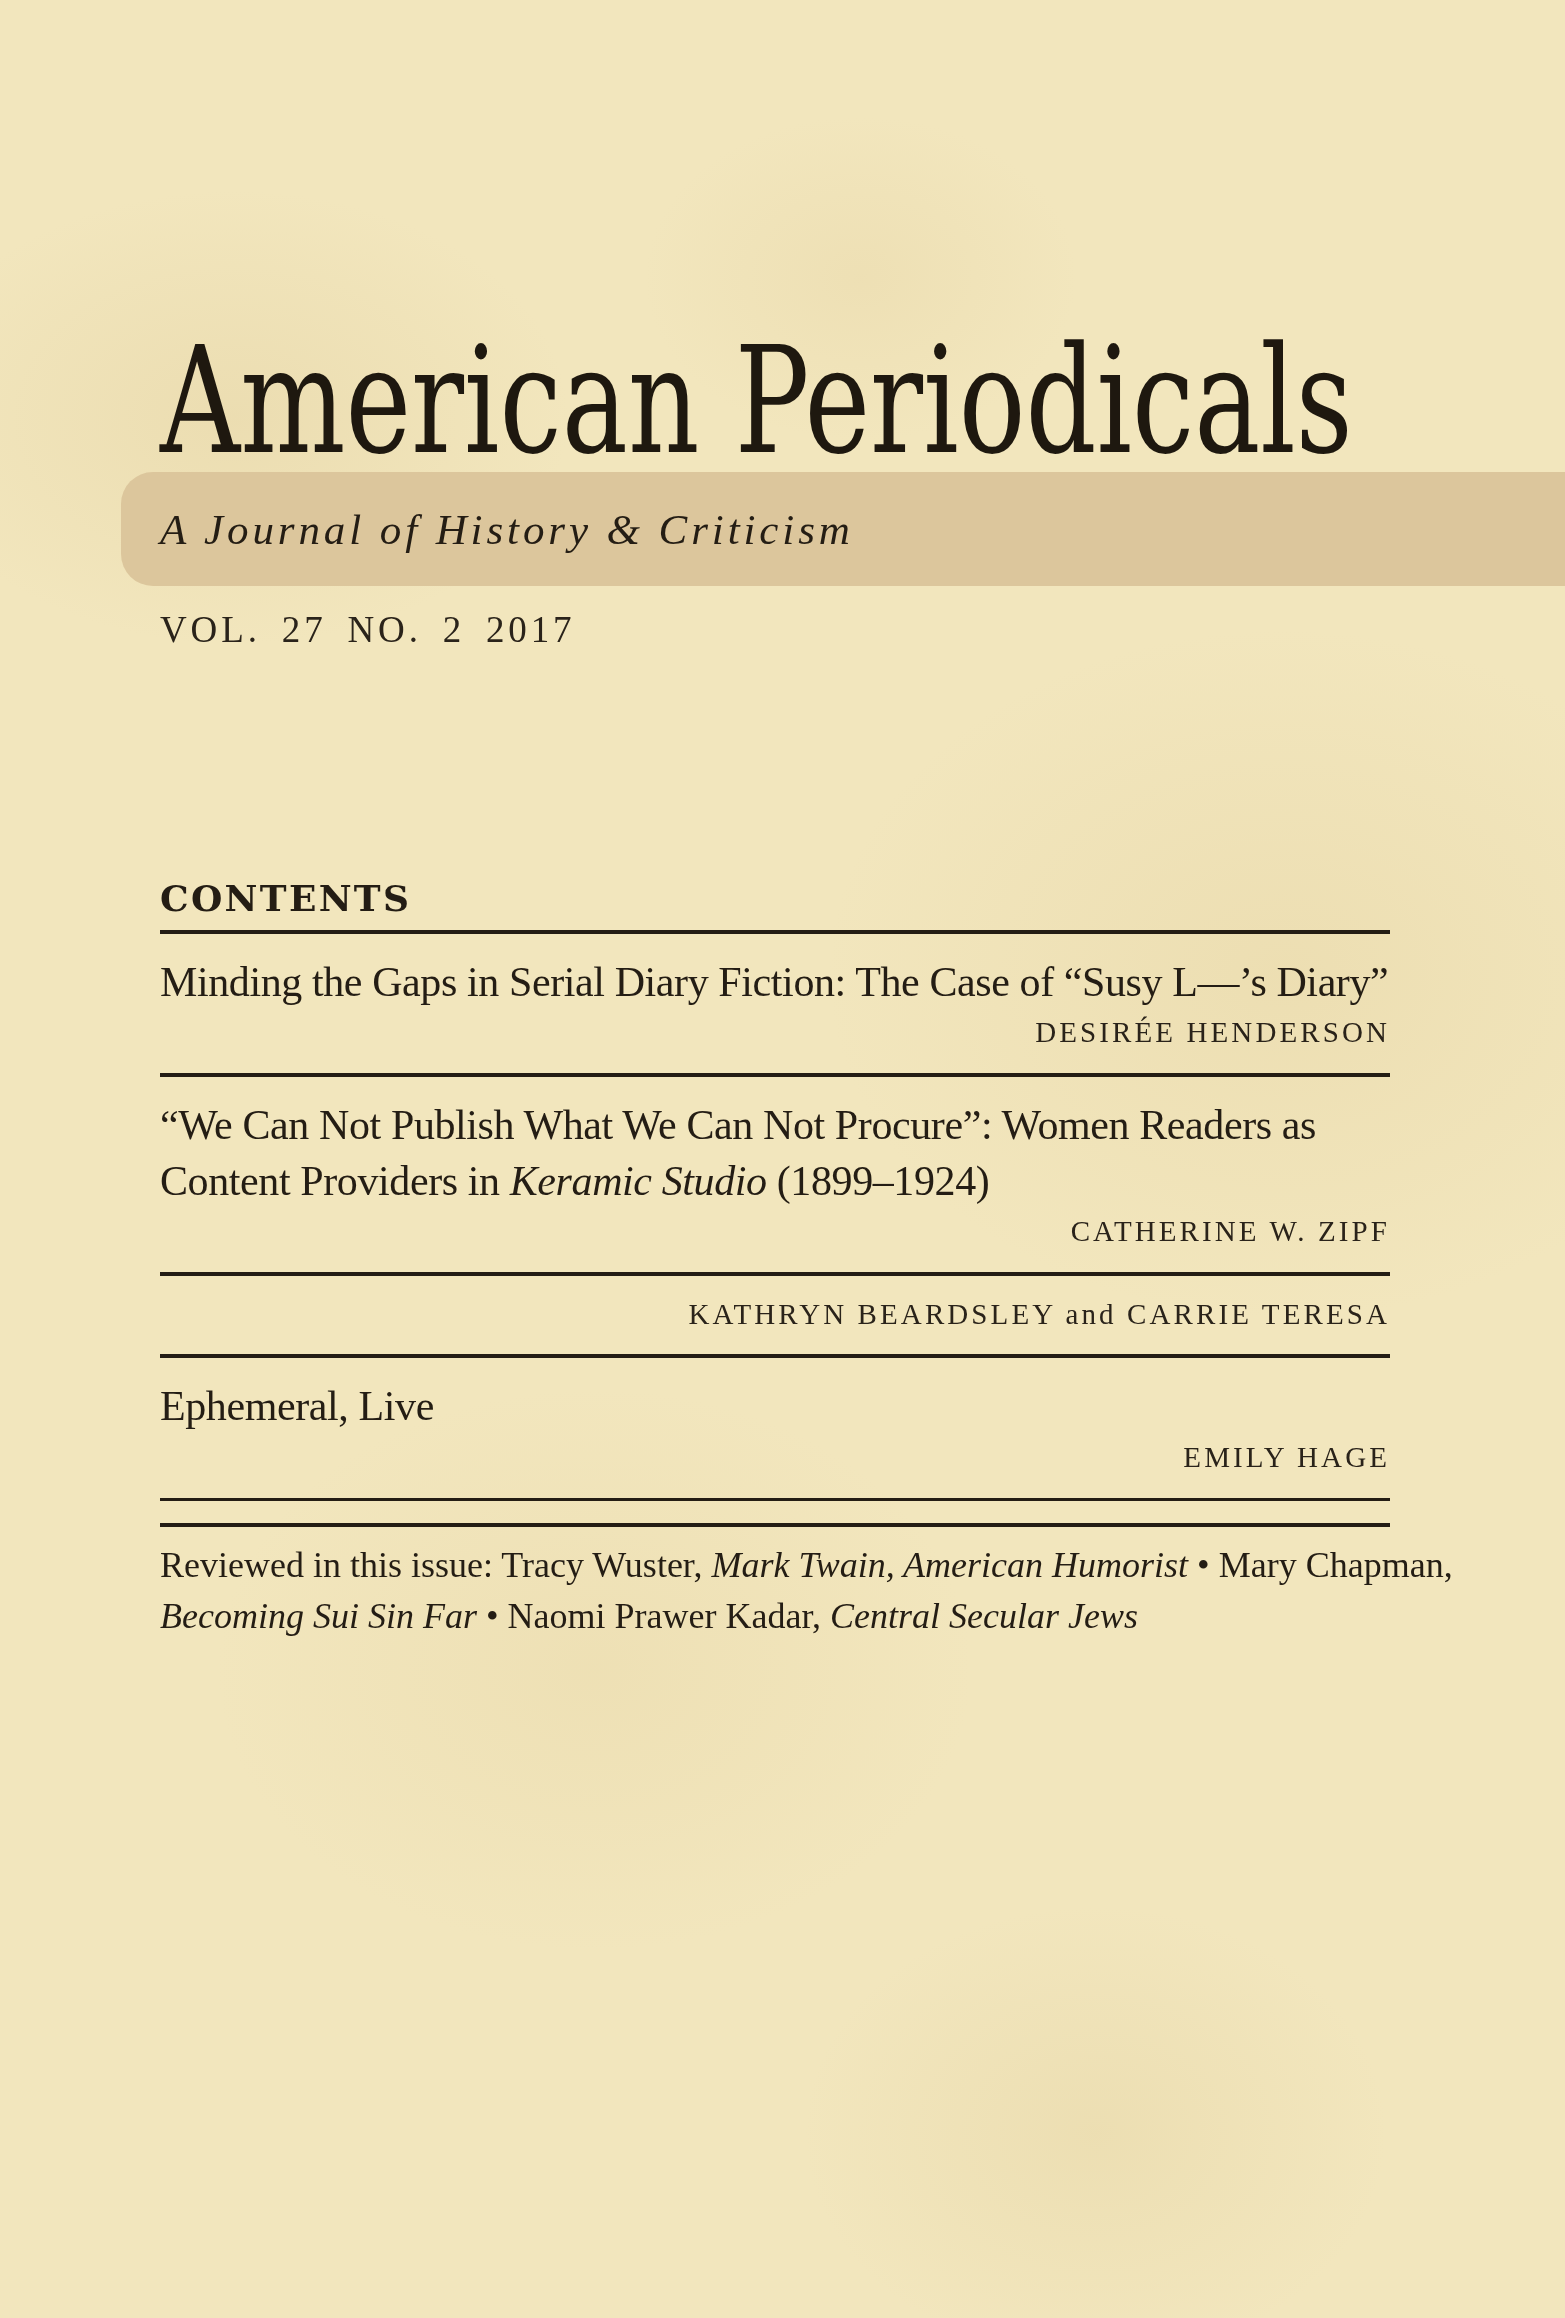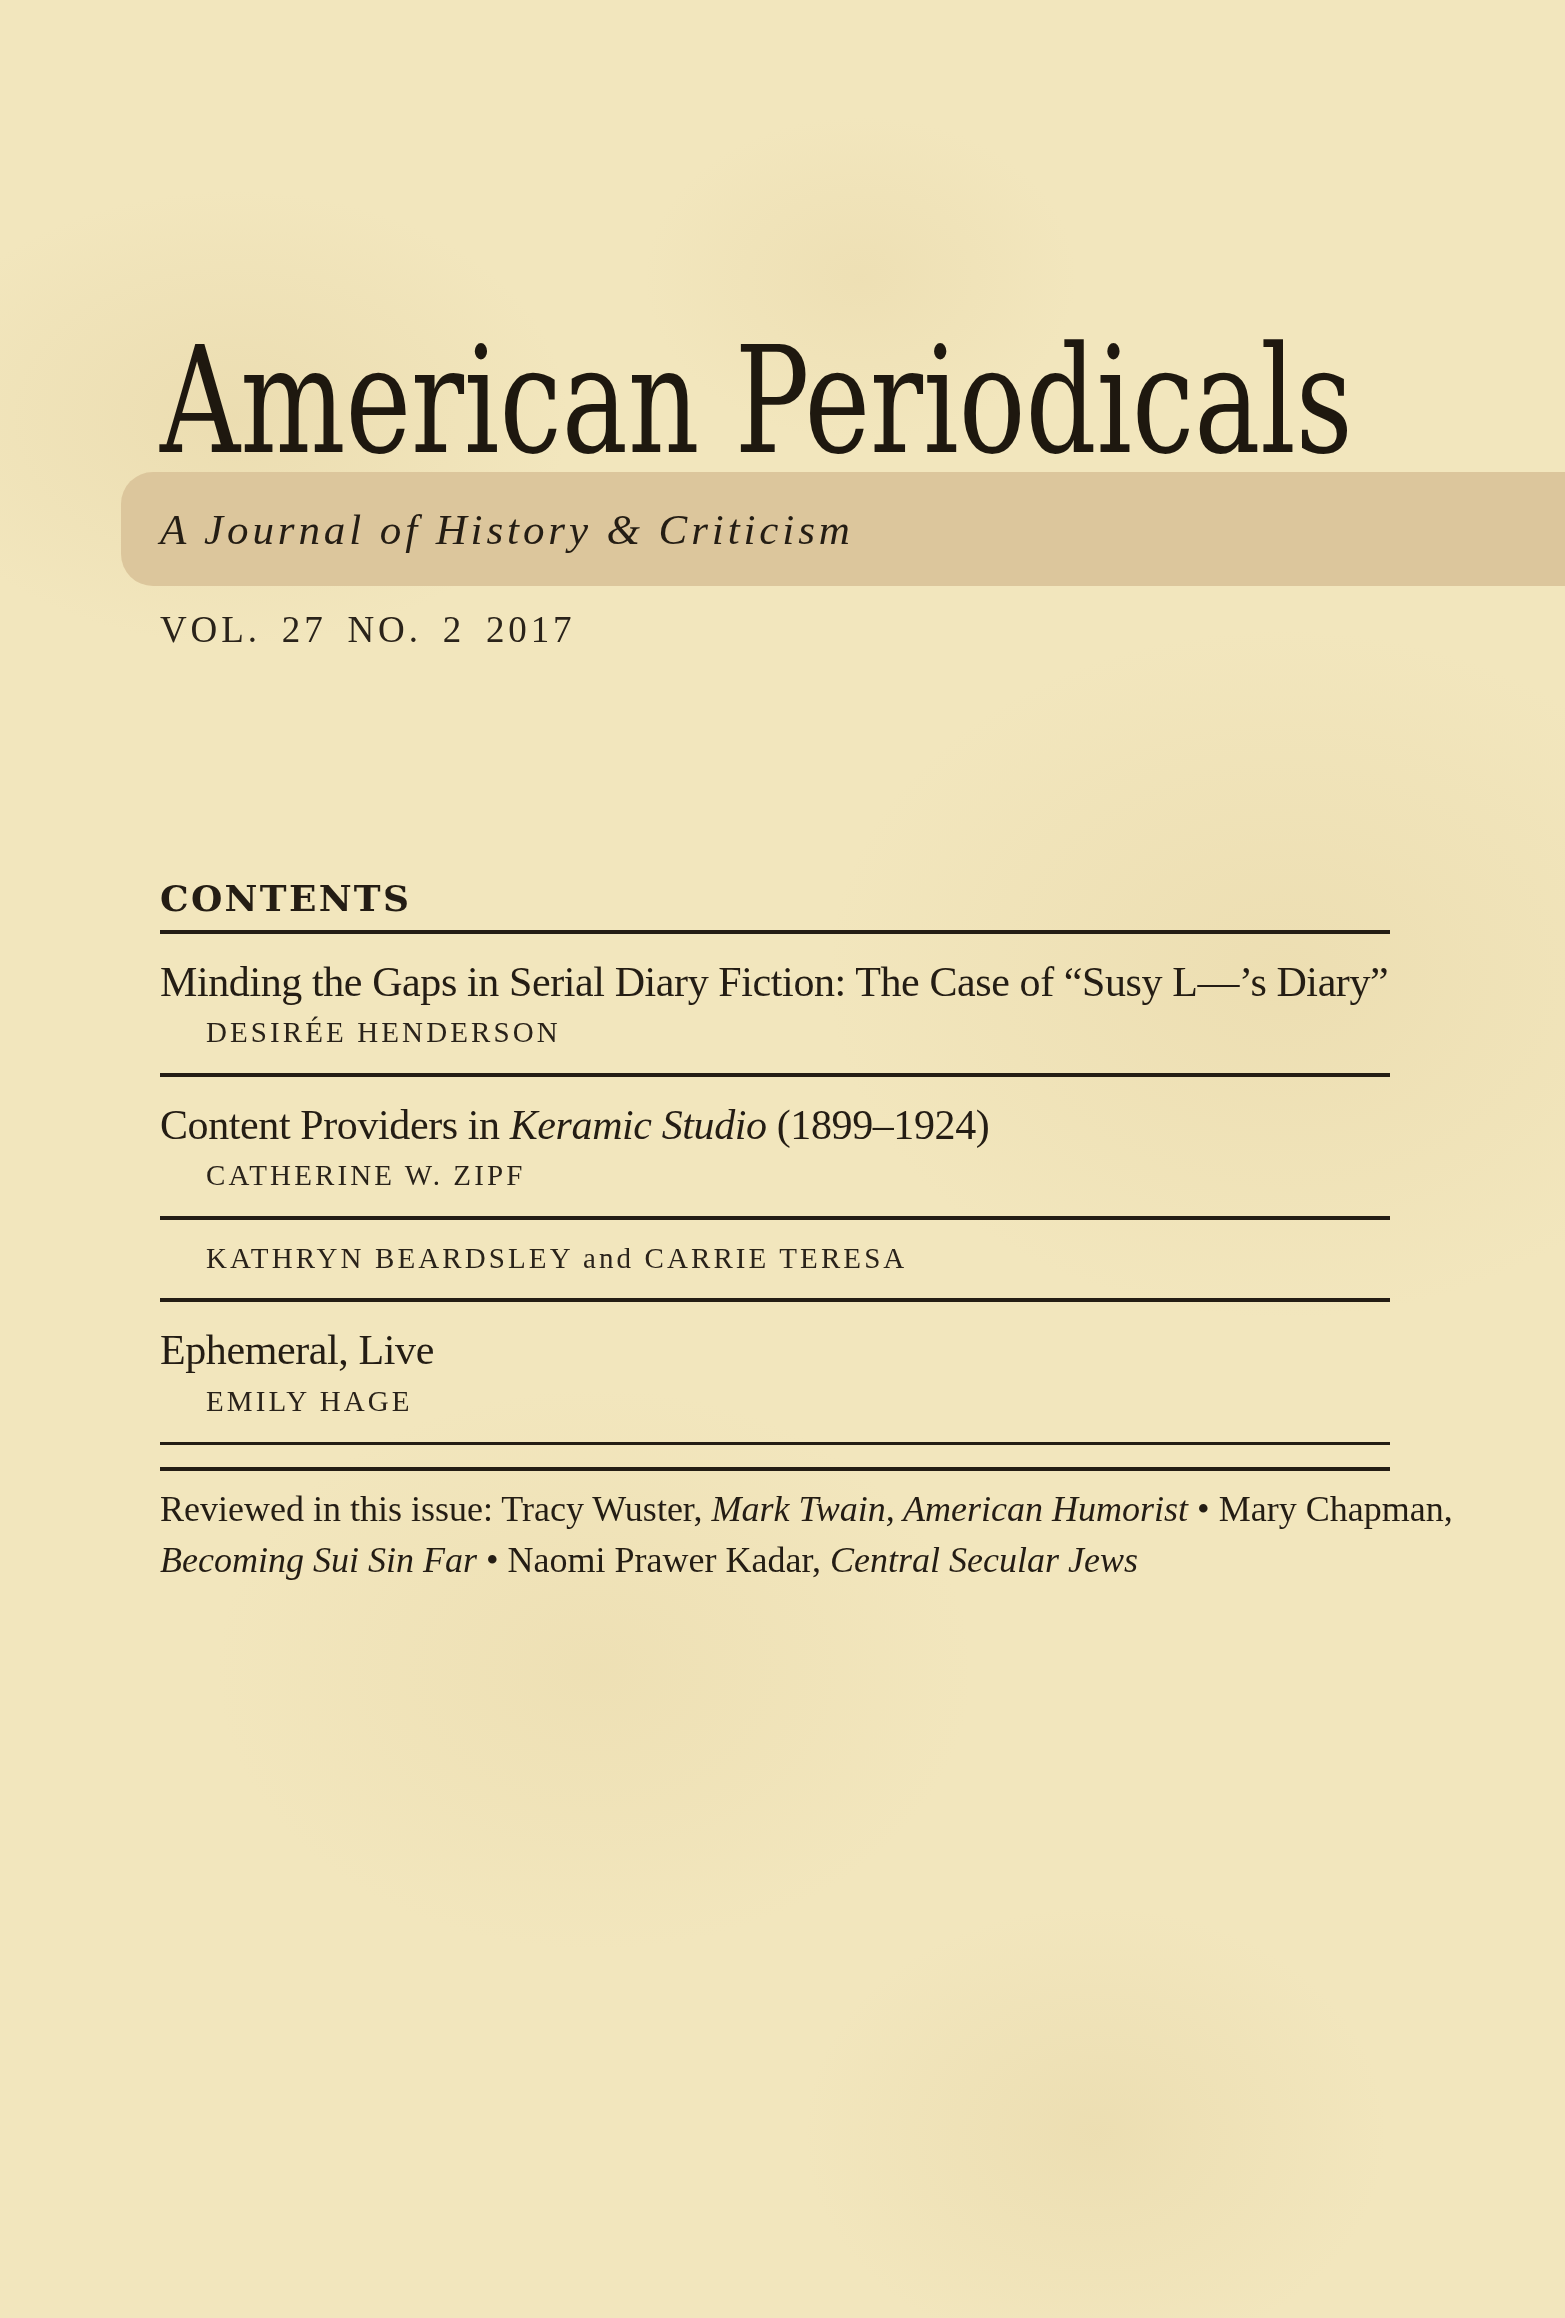--- a/index.html
+++ b/index.html
@@ -83,20 +83,21 @@
   }
   .it { font-style: italic; }
   .a-author {
     margin-top: 4.6px;
     padding-left: 46px;
     font-size: 29px;
     line-height: 37px;
     letter-spacing: 3.1px;
     color: #2a231a;
     white-space: nowrap;
+    text-align: right;
   }
   .article + .rule, .a-rule { margin-top: 21.6px; }
   .reviewed { margin-top: 13px; }
   .rline {
     font-size: 36px;
     line-height: 51px;
     white-space: nowrap;
     color: #241d14;
   }
 </style>
@@ -118,20 +119,21 @@
   <div id="toc-list">
   <section class="article">
     <div class="a-title">
           <div class="tline"><span>Minding the Gaps in Serial Diary Fiction: The Case of “Susy L—’s Diary”</span></div>
         </div>
     <div class="a-author">DESIRÉE HENDERSON</div>
   </section>
 <div class="rule a-rule"></div>
   <section class="article">
     <div class="a-title">
+          <div class="tline"><span>“We Can Not Publish What We Can Not Procure”: Women Readers as</span></div>
           <div class="tline"><span>Content Providers in </span><span class="it">Keramic Studio</span><span> (1899–1924)</span></div>
         </div>
     <div class="a-author">CATHERINE W. ZIPF</div>
   </section>
 <div class="rule a-rule"></div>
   <section class="article">
     <div class="a-author">KATHRYN BEARDSLEY and CARRIE TERESA</div>
   </section>
 <div class="rule a-rule"></div>
   <section class="article">

